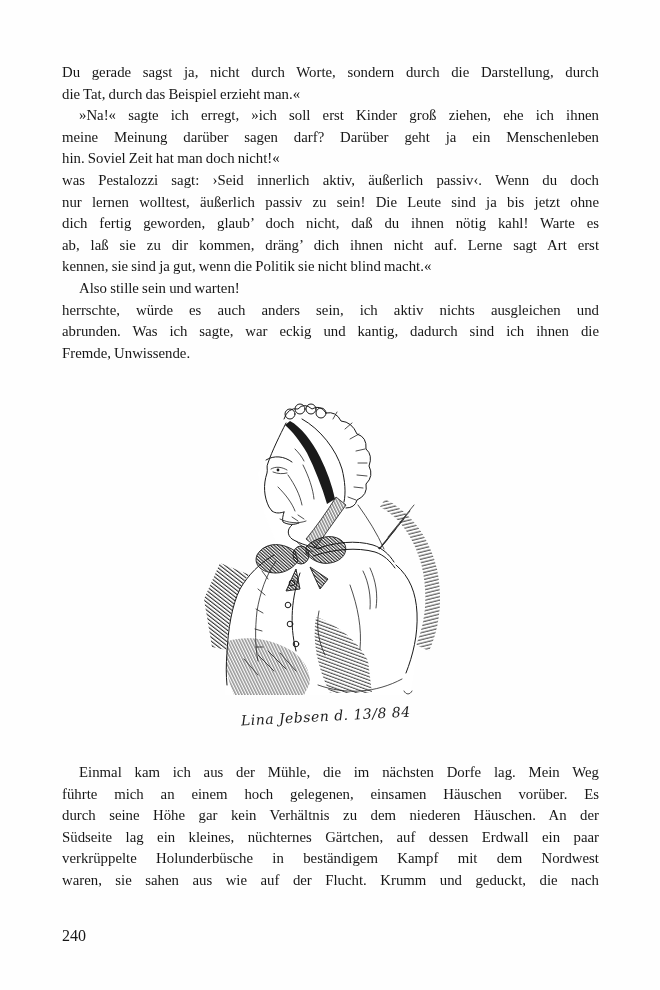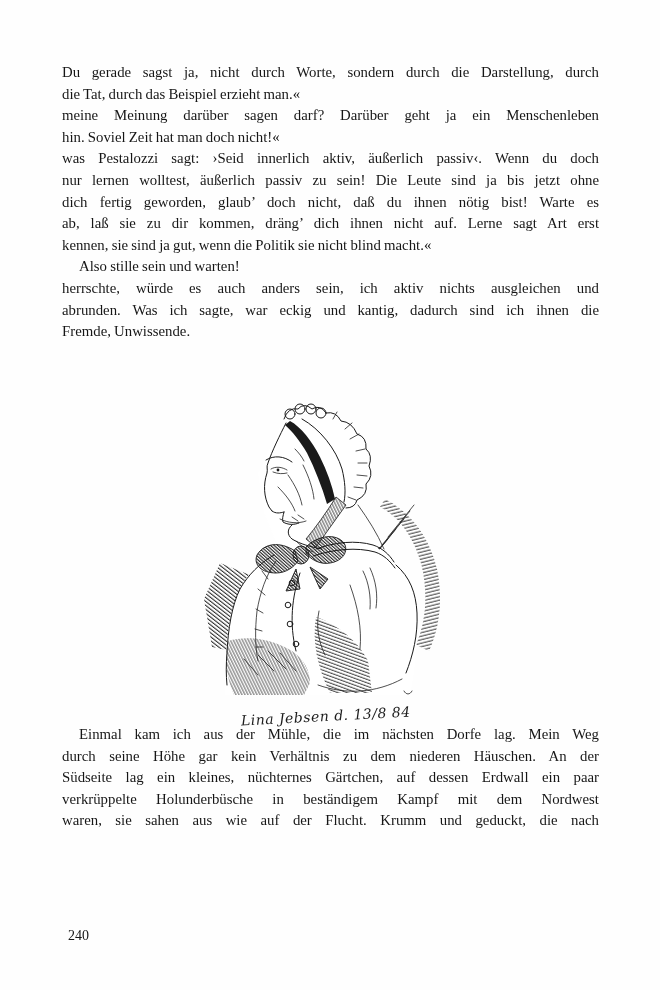--- a/index.html
+++ b/index.html
@@ -7,39 +7,40 @@
     position:relative;width:660px;height:990px;background:#fefefe;
     font-family:"Liberation Serif", serif;color:#161616;overflow:hidden;
   }
   .textblock{position:absolute;left:62px;width:537px;font-size:14.8px;word-spacing:-0.5px;font-family:Liberation Serif, serif;}
   .line{
     height:21.6px;line-height:21.6px;overflow:hidden;
     text-align:justify;text-align-last:justify;
   }
   .line.last{text-align-last:left;}
   .line.ind{text-indent:17px;}
-  .pagenum{position:absolute;left:68px;top:927px;font-size:14px;line-height:18px;}
+  .pagenum{position:absolute;left:62px;top:927px;font-size:16px;line-height:18px;}
   .portrait{position:absolute;left:200px;top:403px;width:246px;height:340px;}
   .sk{fill:none;stroke:#1a1a1a;stroke-width:1;stroke-linecap:round;stroke-linejoin:round;}
   .skthin{fill:none;stroke:#222222;stroke-width:0.8;stroke-linecap:round;}
   .sig{font-family:"DejaVu Serif", serif;font-style:italic;font-size:14px;fill:#1c1c1c;letter-spacing:0.5px;}
 </style>
 </head>
 <body>
 
 <div class="page">
 
   <div class="textblock" style="top:62px">
       <div class="line">Du gerade sagst ja, nicht durch Worte, sondern durch die Darstellung, durch</div>
       <div class="line last">die Tat, durch das Beispiel erzieht man.«</div>
+      <div class="line ind">»Na!« sagte ich erregt, »ich soll erst Kinder groß ziehen, ehe ich ihnen</div>
       <div class="line">meine Meinung darüber sagen darf? Darüber geht ja ein Menschenleben</div>
       <div class="line last">hin. Soviel Zeit hat man doch nicht!«</div>
       <div class="line">was Pestalozzi sagt: ›Seid innerlich aktiv, äußerlich passiv‹. Wenn du doch</div>
       <div class="line">nur lernen wolltest, äußerlich passiv zu sein! Die Leute sind ja bis jetzt ohne</div>
-      <div class="line">dich fertig geworden, glaub’ doch nicht, daß du ihnen nötig bist! Warte es</div>
+      <div class="line">dich fertig geworden, glaub’ doch nicht, daß du ihnen nötig kahl! Warte es</div>
       <div class="line">ab, laß sie zu dir kommen, dräng’ dich ihnen nicht auf. Lerne sagt Art erst</div>
       <div class="line last">kennen, sie sind ja gut, wenn die Politik sie nicht blind macht.«</div>
       <div class="line ind last">Also stille sein und warten!</div>
       <div class="line">herrschte, würde es auch anders sein, ich aktiv nichts ausgleichen und</div>
       <div class="line">abrunden. Was ich sagte, war eckig und kantig, dadurch sind ich ihnen die</div>
       <div class="line last">Fremde, Unwissende.</div>
     </div>
 
   <svg class="portrait" viewBox="0 0 246 340" xmlns="http://www.w3.org/2000/svg">
     <defs>
@@ -160,22 +161,23 @@
           <line x1="44" y1="256" x2="58" y2="272"></line>
         </g>
         <path class="skthin" d="M118,282 C146,292 176,290 202,276"></path>
         <path class="skthin" d="M204,288 C206,292 210,292 212,288"></path>
       </g>
     </g>
 
     <text class="sig" x="126" y="318" text-anchor="middle" transform="rotate(-3 126 318)">Lina Jebsen d. 13/8 84</text>
   </svg>
 
-  <div class="textblock" style="top:724px">
+  <div class="textblock" style="top:762px">
       <div class="line ind">Einmal kam ich aus der Mühle, die im nächsten Dorfe lag. Mein Weg</div>
+      <div class="line">führte mich an einem hoch gelegenen, einsamen Häuschen vorüber. Es</div>
       <div class="line">durch seine Höhe gar kein Verhältnis zu dem niederen Häuschen. An der</div>
       <div class="line">Südseite lag ein kleines, nüchternes Gärtchen, auf dessen Erdwall ein paar</div>
       <div class="line">verkrüppelte Holunderbüsche in beständigem Kampf mit dem Nordwest</div>
       <div class="line">waren, sie sahen aus wie auf der Flucht. Krumm und geduckt, die nach</div>
     </div>
 
   <div class="pagenum">240</div>
 </div>
 
 </body></html>

